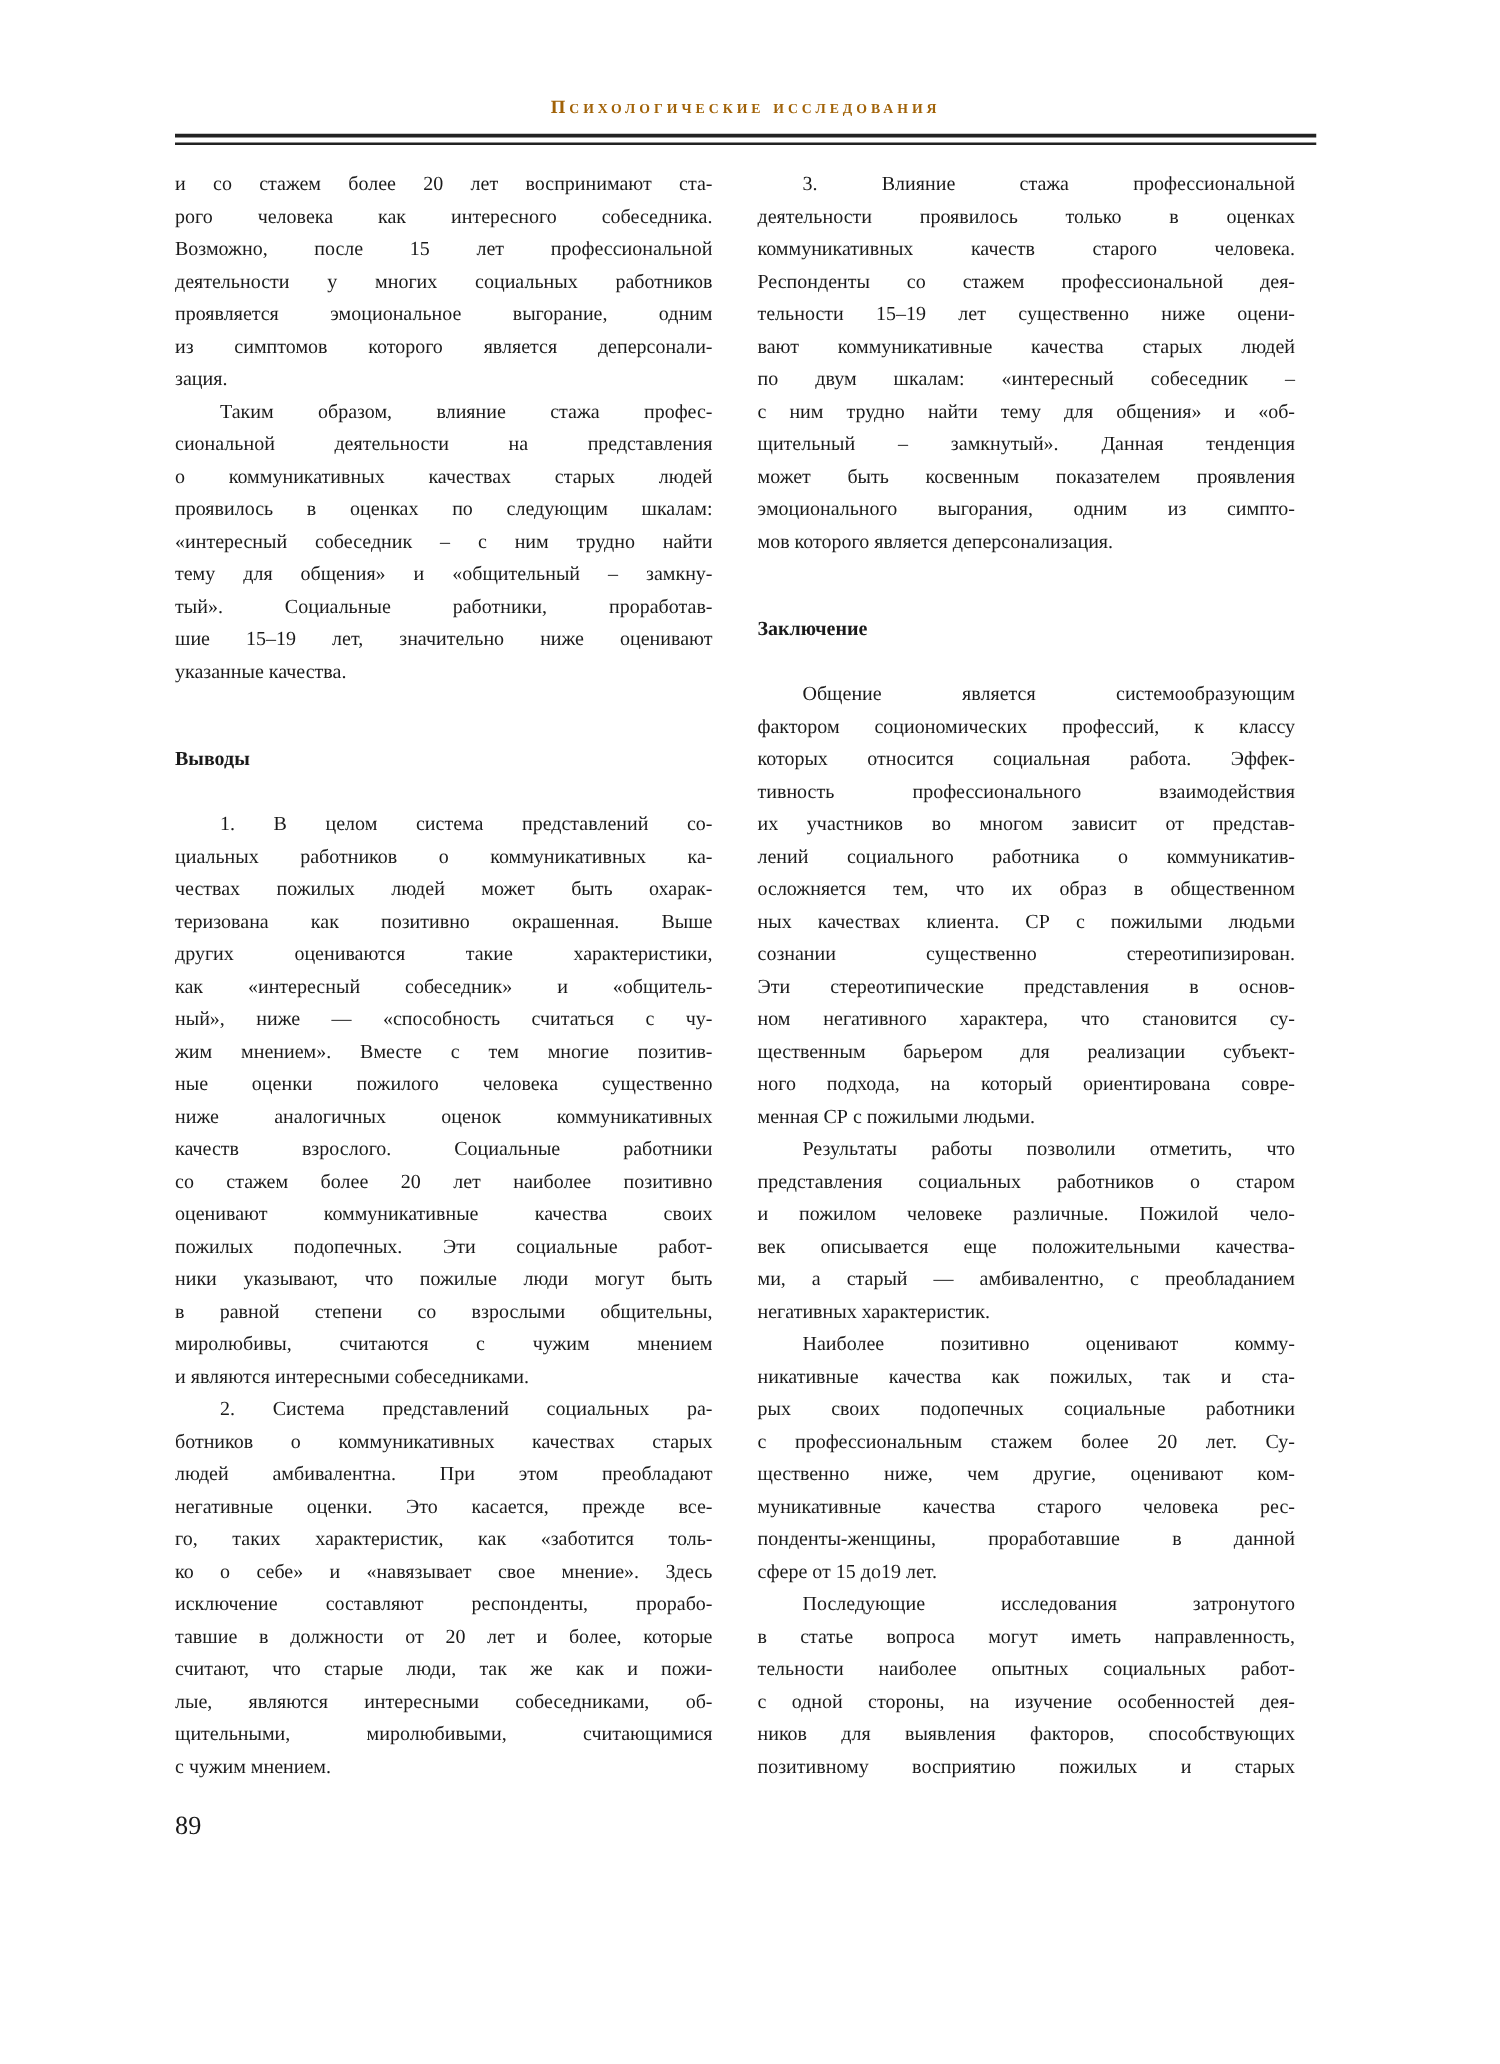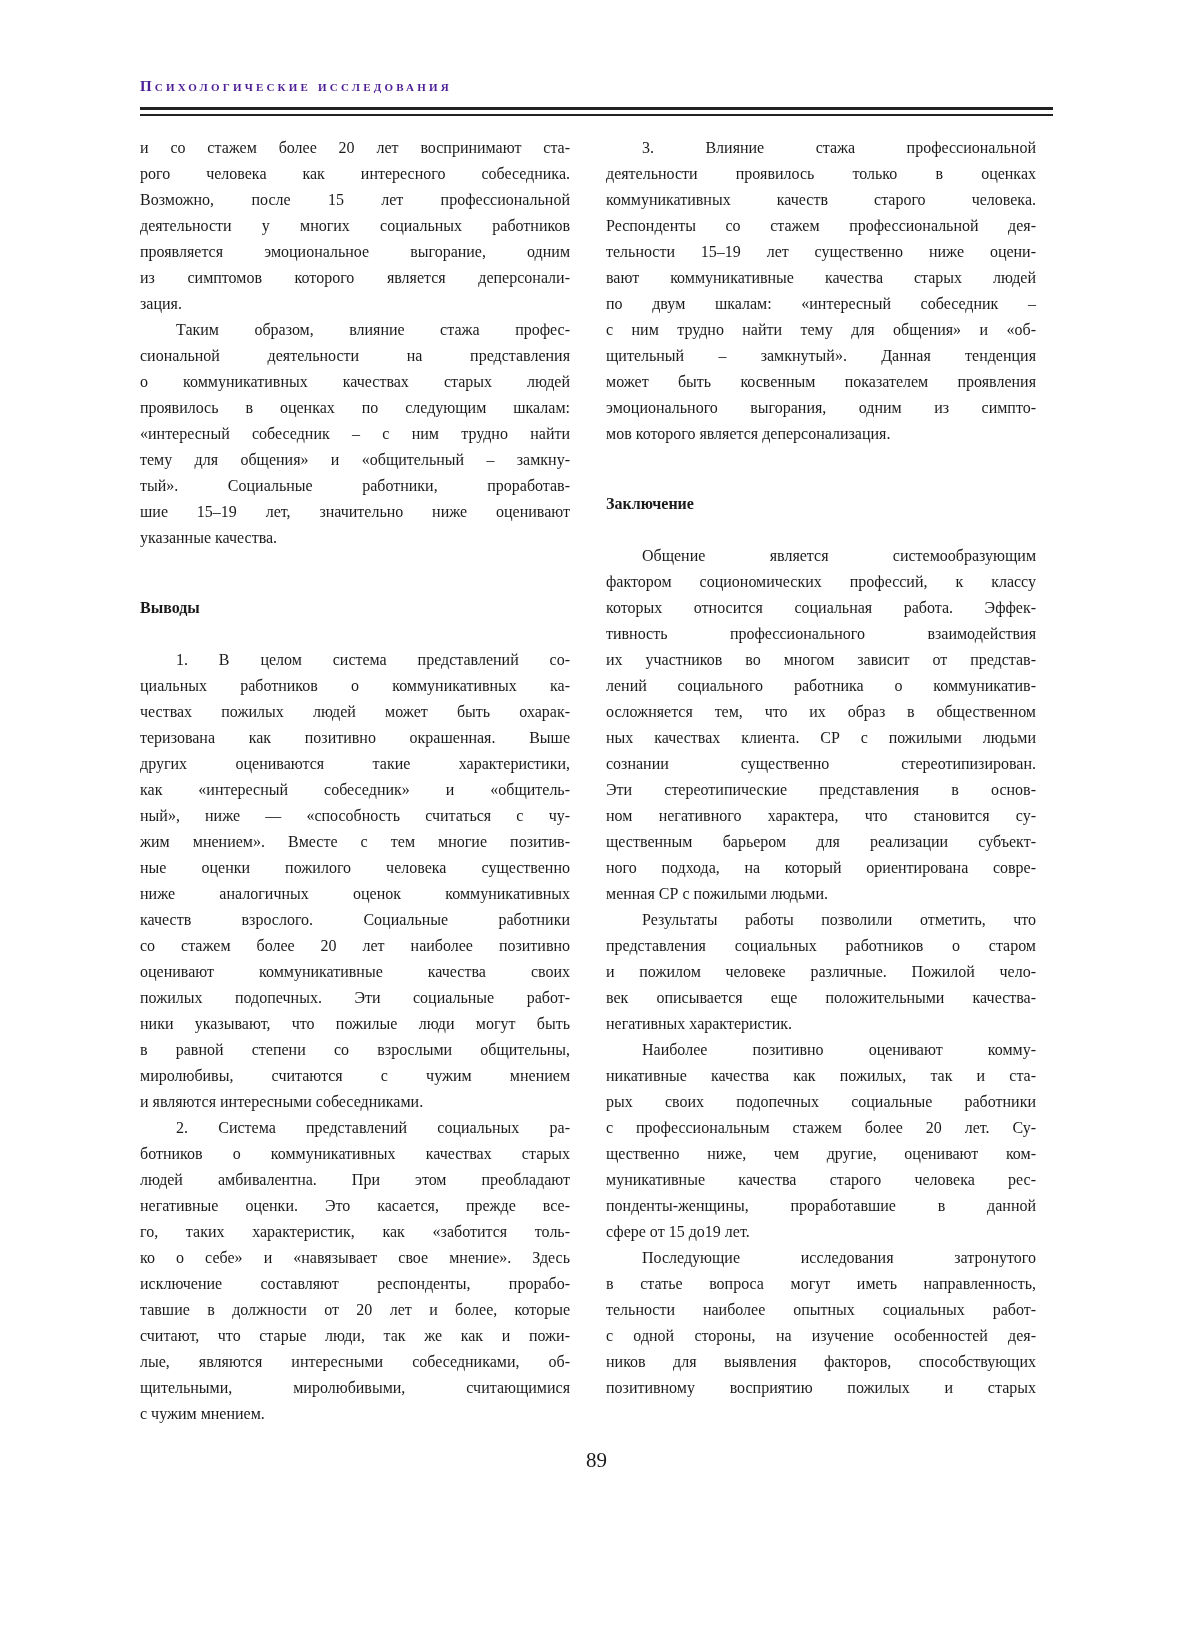--- a/index.html
+++ b/index.html
@@ -1,32 +1,32 @@
 <!DOCTYPE html>
 <html><head>
 <meta charset="utf-8">
 <style>
   html, body { margin: 0; padding: 0; background: #ffffff; }
   body { width: 1200px; height: 1651px; position: relative; overflow: hidden;
          font-family: "Liberation Serif", "DejaVu Serif", serif; color: #1a1a1a; }
   .page { position: absolute; left: 140px; top: 0; width: 913px; height: 1651px; }
-  .running-head { position: absolute; top: 78px; left: 0; width: 913px; 
-                  font-size: 15px; font-weight: bold; letter-spacing: 3.2px; font-variant: small-caps; color: #4c1d95; }
+  .running-head { position: absolute; top: 78px; left: 0; width: 913px; text-align: center;
+                  font-size: 15px; font-weight: bold; letter-spacing: 3.2px; font-variant: small-caps; color: #a16207; }
   .rule { position: absolute; left: 0; width: 913px; background: #222; }
   .rule.r1 { top: 107px; height: 3px; }
   .rule.r2 { top: 114px; height: 2px; }
   .col { position: absolute; top: 135px; width: 430px; font-size: 16px; line-height: 26px; }
   .col.left { left: 0; }
   .col.right { left: 466px; }
   .line { display: block; white-space: nowrap; text-align: justify; text-align-last: justify; height: 26px; }
   .line.last { text-align-last: left; }
   .line.indent { padding-left: 36px; }
   .heading { display: block; text-align: left; font-weight: bold; height: 26px; }
   .gap { display: block; }
-  .page-number { position: absolute; top: 1448px; left: 0; width: 913px; text-align: center; font-size: 21px; }
+  .page-number { position: absolute; top: 1448px; left: 0; width: 913px; font-size: 21px; }
 </style>
 </head>
 <body>
 
 <div class="page">
   <div class="running-head">Психологические исследования</div>
   <div class="rule r1"></div>
   <div class="rule r2"></div>
 
   <div class="col left">
@@ -121,20 +121,21 @@
         <span class="line">ном негативного характера, что становится су-</span>
         <span class="line">щественным барьером для реализации субъект-</span>
         <span class="line">ного подхода, на который ориентирована совре-</span>
         <span class="line last">менная СР с пожилыми людьми.</span>
       </div>
     <div>
         <span class="line indent">Результаты работы позволили отметить, что</span>
         <span class="line">представления социальных работников о старом</span>
         <span class="line">и пожилом человеке различные. Пожилой чело-</span>
         <span class="line">век описывается еще положительными качества-</span>
+        <span class="line">ми, а старый — амбивалентно, с преобладанием</span>
         <span class="line last">негативных характеристик.</span>
       </div>
     <div>
         <span class="line indent">Наиболее позитивно оценивают комму-</span>
         <span class="line">никативные качества как пожилых, так и ста-</span>
         <span class="line">рых своих подопечных социальные работники</span>
         <span class="line">с профессиональным стажем более 20 лет. Су-</span>
         <span class="line">щественно ниже, чем другие, оценивают ком-</span>
         <span class="line">муникативные качества старого человека рес-</span>
         <span class="line">понденты-женщины, проработавшие в данной</span>

